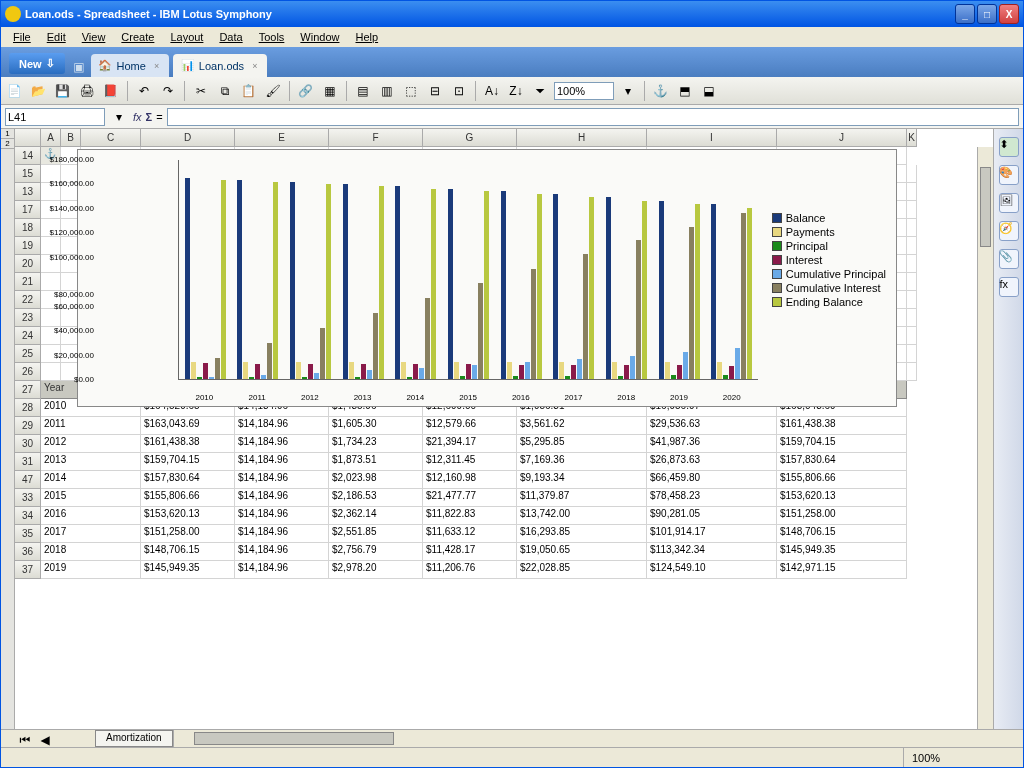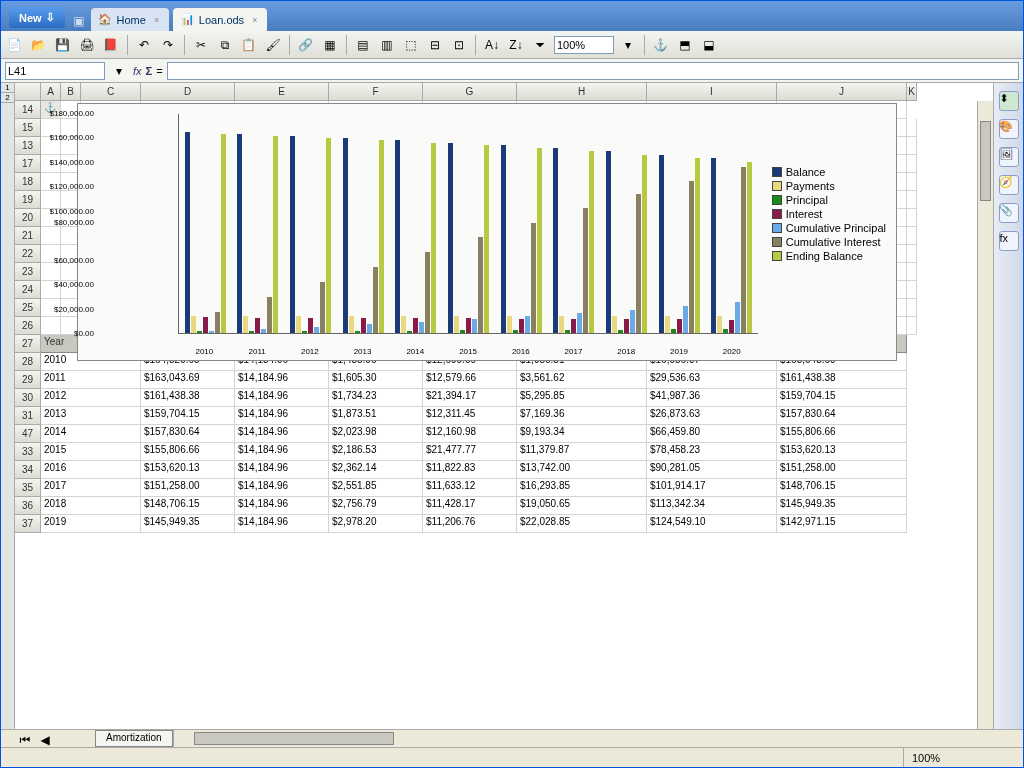--- a/index.html
+++ b/index.html
@@ -53,21 +53,41 @@
 .sheettab { background: #f4f4f0; border: 1px solid #888; padding: 1px 10px; font-size: 10px; margin-left: 40px; }
 .statusbar { height: 20px; background: #ece9d8; border-top: 1px solid #aaa; display: flex; align-items: center; font-size: 10px; }
 .statusbar .cell-status { border-left: 1px solid #aaa; padding: 0 8px; height: 100%; display: flex; align-items: center; }
 .vscroll { position: absolute; right: 0; top: 18px; bottom: 0; width: 16px; background: #ece9d8; border-left: 1px solid #aaa; }
 .vscroll .thumb { position: absolute; left: 2px; right: 2px; top: 20px; height: 80px; background: #c8c8c0; border: 1px solid #888; }
 </style>
 </head>
 <body>
 
 <div class="window">
-
+  <div class="titlebar">
+    <span class="icon"></span>
+    <span class="title">Loan.ods - Spreadsheet - IBM Lotus Symphony</span>
+    <div class="winbtns">
+      <div class="winbtn">_</div>
+      <div class="winbtn">□</div>
+      <div class="winbtn close">X</div>
+    </div>
+  </div>
+
+  <div class="menubar">
+    <span><u>File</u></span>
+    <span><u>Edit</u></span>
+    <span><u>View</u></span>
+    <span><u>Create</u></span>
+    <span><u>Layout</u></span>
+    <span><u>Data</u></span>
+    <span><u>Tools</u></span>
+    <span><u>Window</u></span>
+    <span><u>Help</u></span>
+  </div>
 
   <div class="tabstrip">
     <div class="newbtn">
         <span>New</span>
         <span>⇩</span>
       </div>
     <div class="tbtn" style="color:#cde">▣</div>
     <div class="tab">
         <span>🏠</span>
         <span>Home</span>
@@ -456,21 +476,21 @@
             <div class="cell" style="width:130px">$142,971.15</div>
           </div>
         </div>
 
       <div class="chart-container">
         <div class="yaxis" id="yaxis">
             <div class="ytick" style="top:215px">$0.00</div>
             <div class="ytick" style="top:190.55555555555554px">$20,000.00</div>
             <div class="ytick" style="top:166.11111111111111px">$40,000.00</div>
             <div class="ytick" style="top:141.66666666666669px">$60,000.00</div>
-            <div class="ytick" style="top:104px">$80,000.00</div>
+            <div class="ytick" style="top:130px">$80,000.00</div>
             <div class="ytick" style="top:92.77777777777777px">$100,000.00</div>
             <div class="ytick" style="top:68.33333333333334px">$120,000.00</div>
             <div class="ytick" style="top:43.888888888888886px">$140,000.00</div>
             <div class="ytick" style="top:19.444444444444457px">$160,000.00</div>
             <div class="ytick" style="top:-5px">$180,000.00</div>
           </div>
         <div class="chart-plot">
             <div class="bars" id="bars">
               <div class="bargroup">
                 <div class="bar" style="height:201.0922222222222px;background:#1a3a7a"></div>

